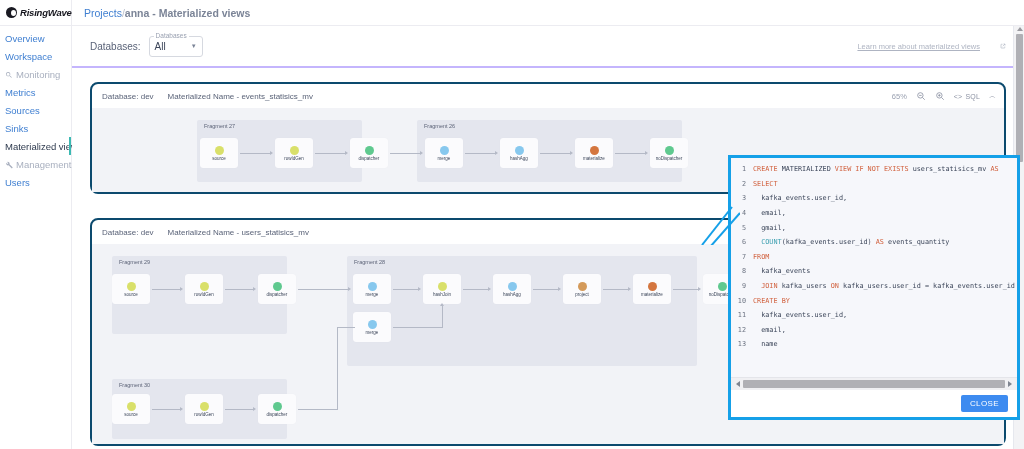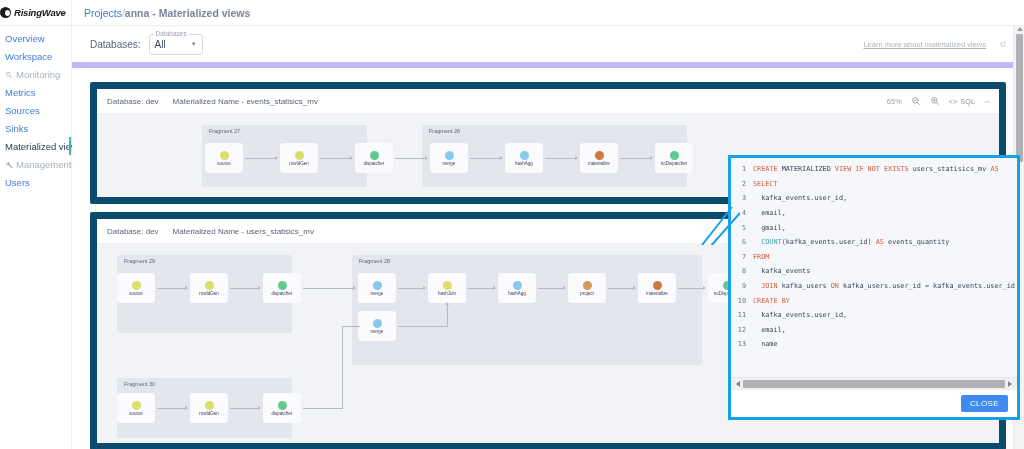--- a/index.html
+++ b/index.html
@@ -15,21 +15,21 @@
   #app { position: relative; width: 1024px; height: 449px; background: #fff; }
 
   
   .topbar {
     position: absolute; top: 0; left: 0; width: 1024px; height: 26px;
     background: #ffffff; border-bottom: 1px solid #ececf1;
     display: flex; align-items: center;
   }
   .brand {
     width: 72px; height: 26px; display: flex; align-items: center;
-    gap: 3px;
+    padding-left: 6px; gap: 3px;
     border-right: 1px solid #ececf1;
   }
   .brand-mark {
     width: 11px; height: 11px; border-radius: 50%;
     background: #1a1a22; position: relative; flex: none;
   }
   .brand-mark::after {
     content: ""; position: absolute; top: 2.5px; left: 4.5px;
     width: 5px; height: 6px; border-radius: 50%; background: #fff;
   }
@@ -82,50 +82,50 @@
   .nav-ic { width: 8px; height: 8px; color: #a9b0bf; flex: none; }
 
   
   .main {
     position: absolute; top: 26px; left: 72px;
     width: 952px; height: 423px; background: #fff;
     overflow: hidden;
   }
   .filter-row {
     height: 42px; display: flex; align-items: center;
-    padding: 0 18px; border-bottom: 6px solid #c4b5fd;
+    padding: 0 18px; border-bottom: 2px solid #c4b5fd;
   }
   .filter-label { font-size: 10px; color: #5a6378; margin-right: 8px; }
   .select-wrap {
     position: relative; width: 54px; height: 21px;
     border: 1px solid #d6d9e0; border-radius: 3px;
     display: flex; align-items: center; padding: 0 5px;
   }
   .select-legend {
     position: absolute; top: -5px; left: 4px; background: #fff;
     padding: 0 2px; font-size: 6.5px; color: #9aa1b1;
   }
   .select-val { font-size: 10px; color: #3b4559; }
   .select-arrow {
     margin-left: auto; font-size: 6px; color: #7b8497;
   }
   .learn-link {
     margin-left: auto; font-size: 7.5px; color: #aeb4c2;
-    text-decoration: underline; display: flex; gap: 14px;
+    text-decoration: underline; display: flex; gap: 20px;
   }
   .ext-ic { width: 6px; height: 6px; }
 
   
   .scroll-area {
     position: relative; height: 381px; overflow: hidden;
     padding: 14px 18px 0 18px;
   }
   .card {
-    background: #fff; border: 7px solid #0c4a6e; border-radius: 2px;
-    margin-bottom: 8px;
+    background: #fff; border: 2px solid #0c4a6e; border-radius: 8px;
+    margin-bottom: 24px;
   }
   .card-head {
     height: 24px; display: flex; align-items: center;
     padding: 0 8px 0 10px;
   }
   .card-db { font-size: 8px; color: #5a6378; }
   .card-mv { font-size: 8px; color: #5a6378; margin-left: 14px; }
   .card-tools {
     margin-left: auto; display: flex; align-items: center; gap: 9px;
   }

